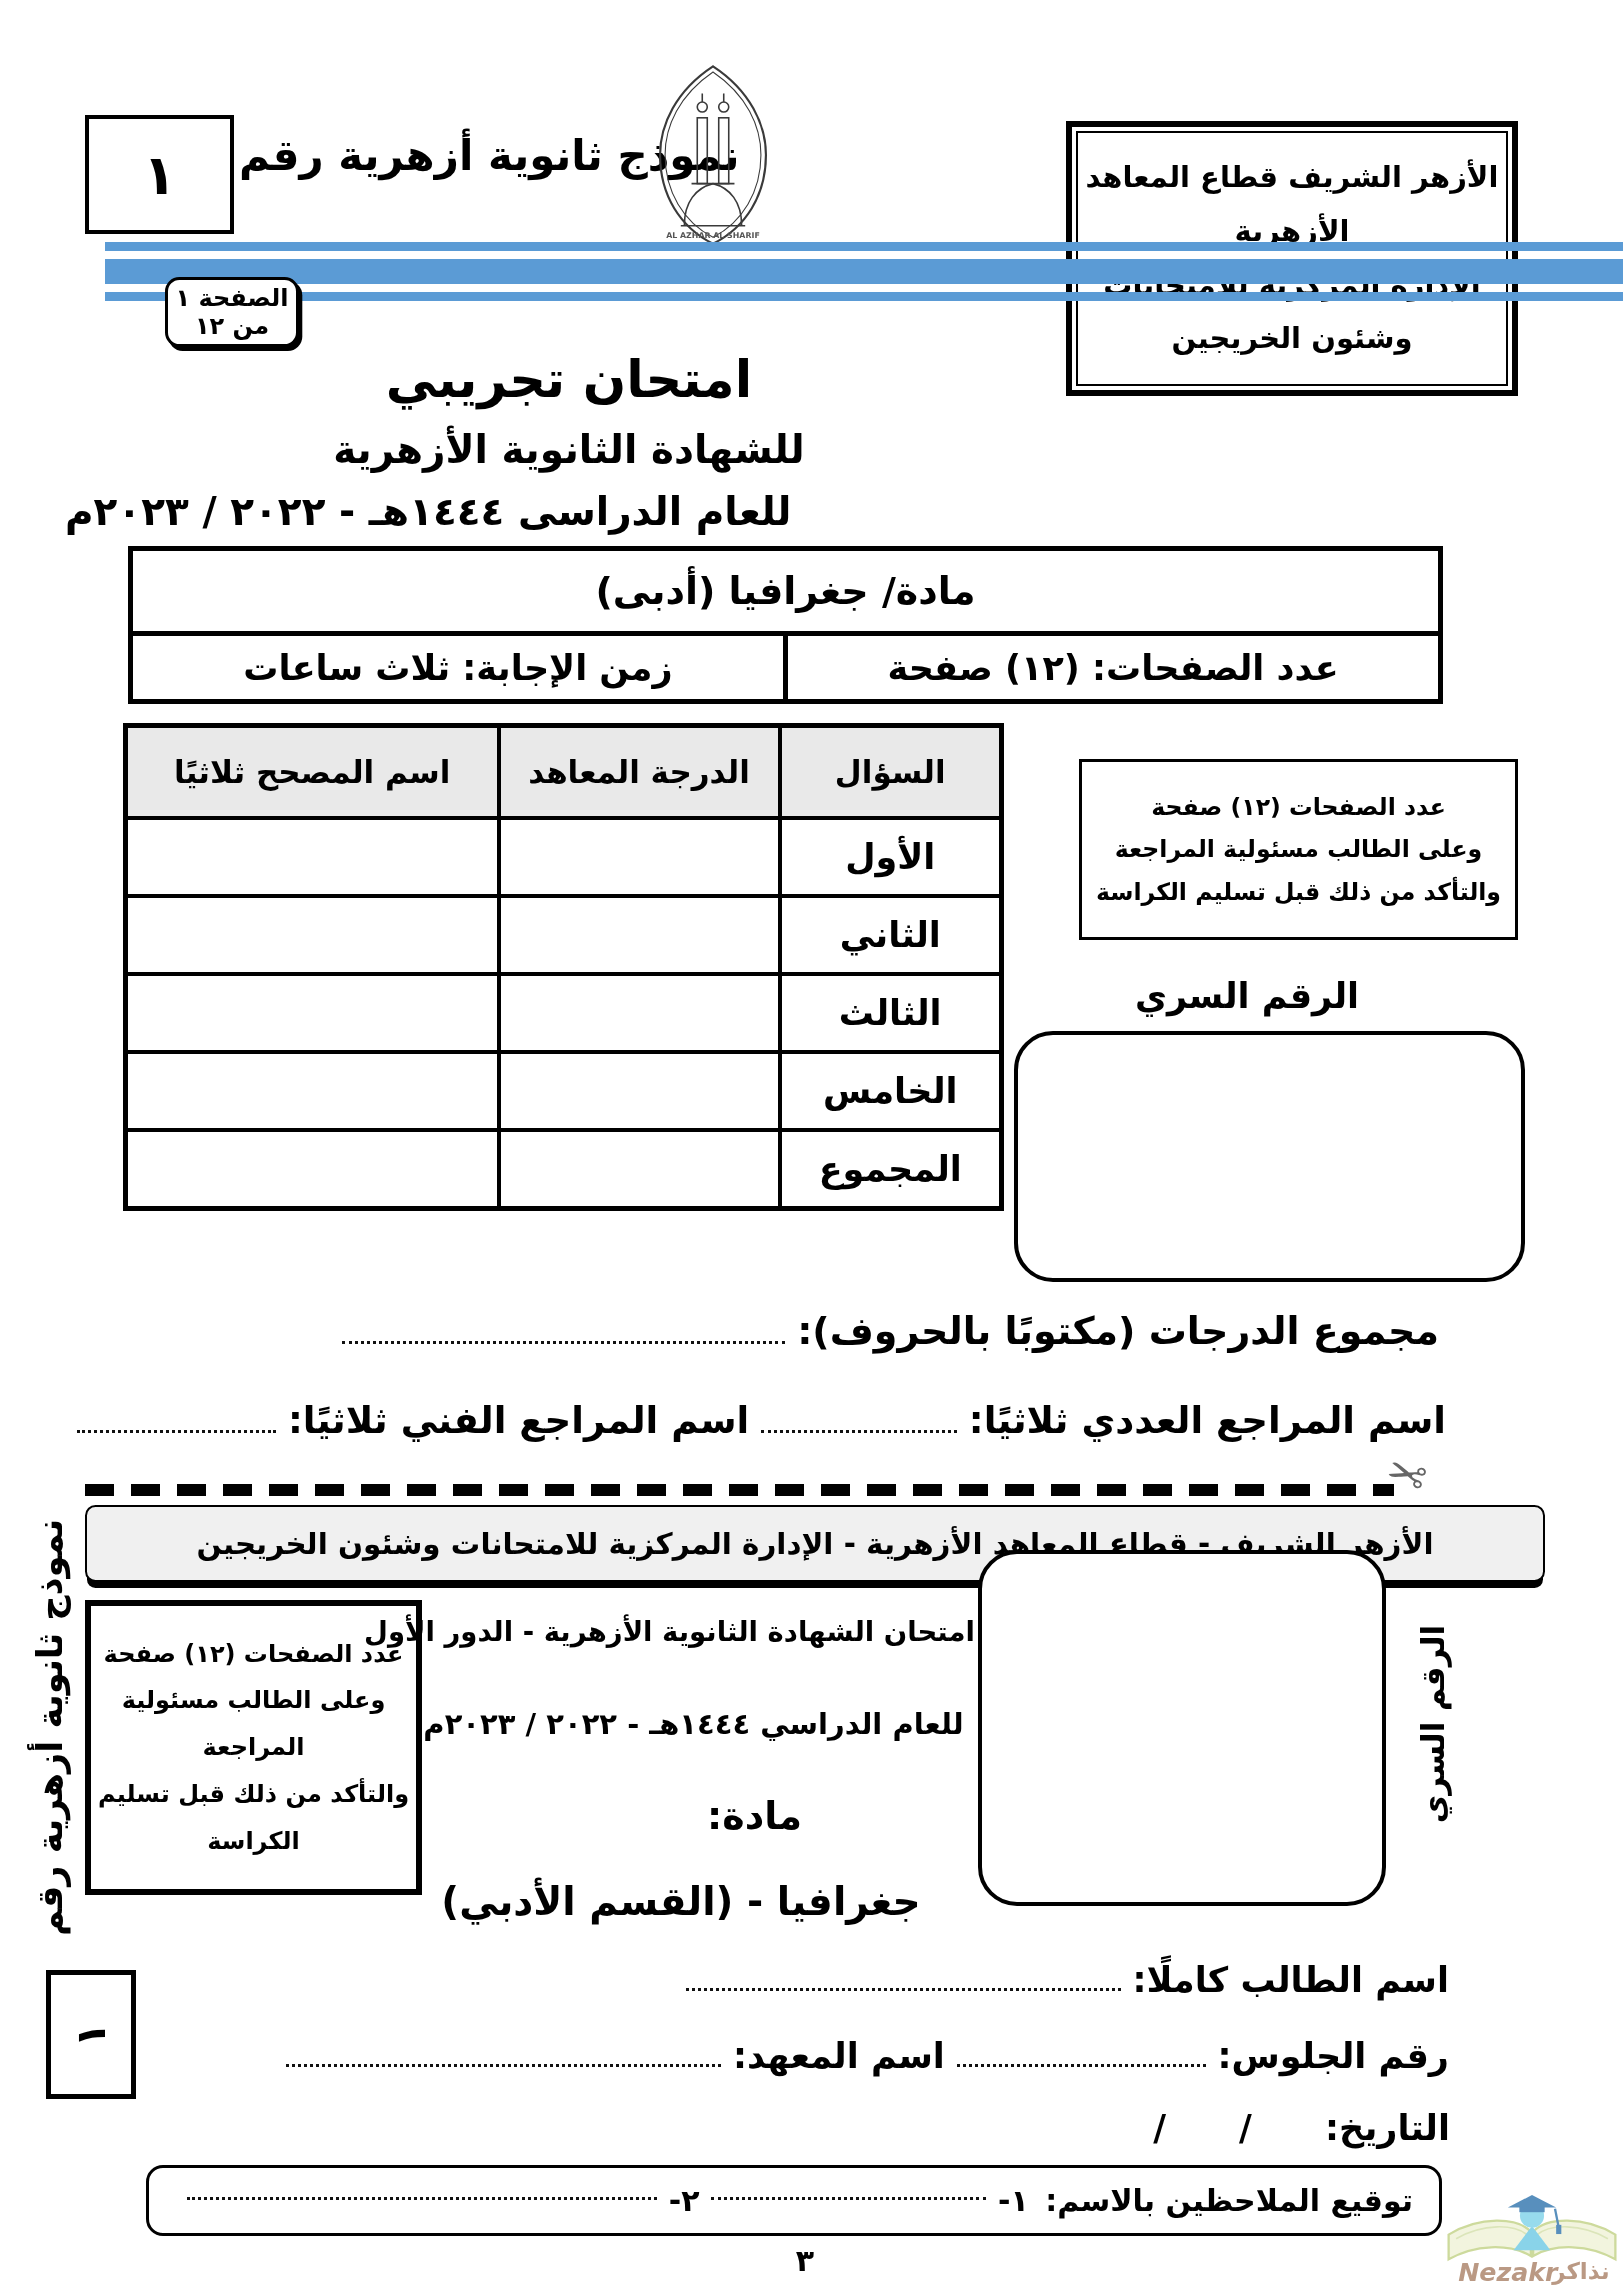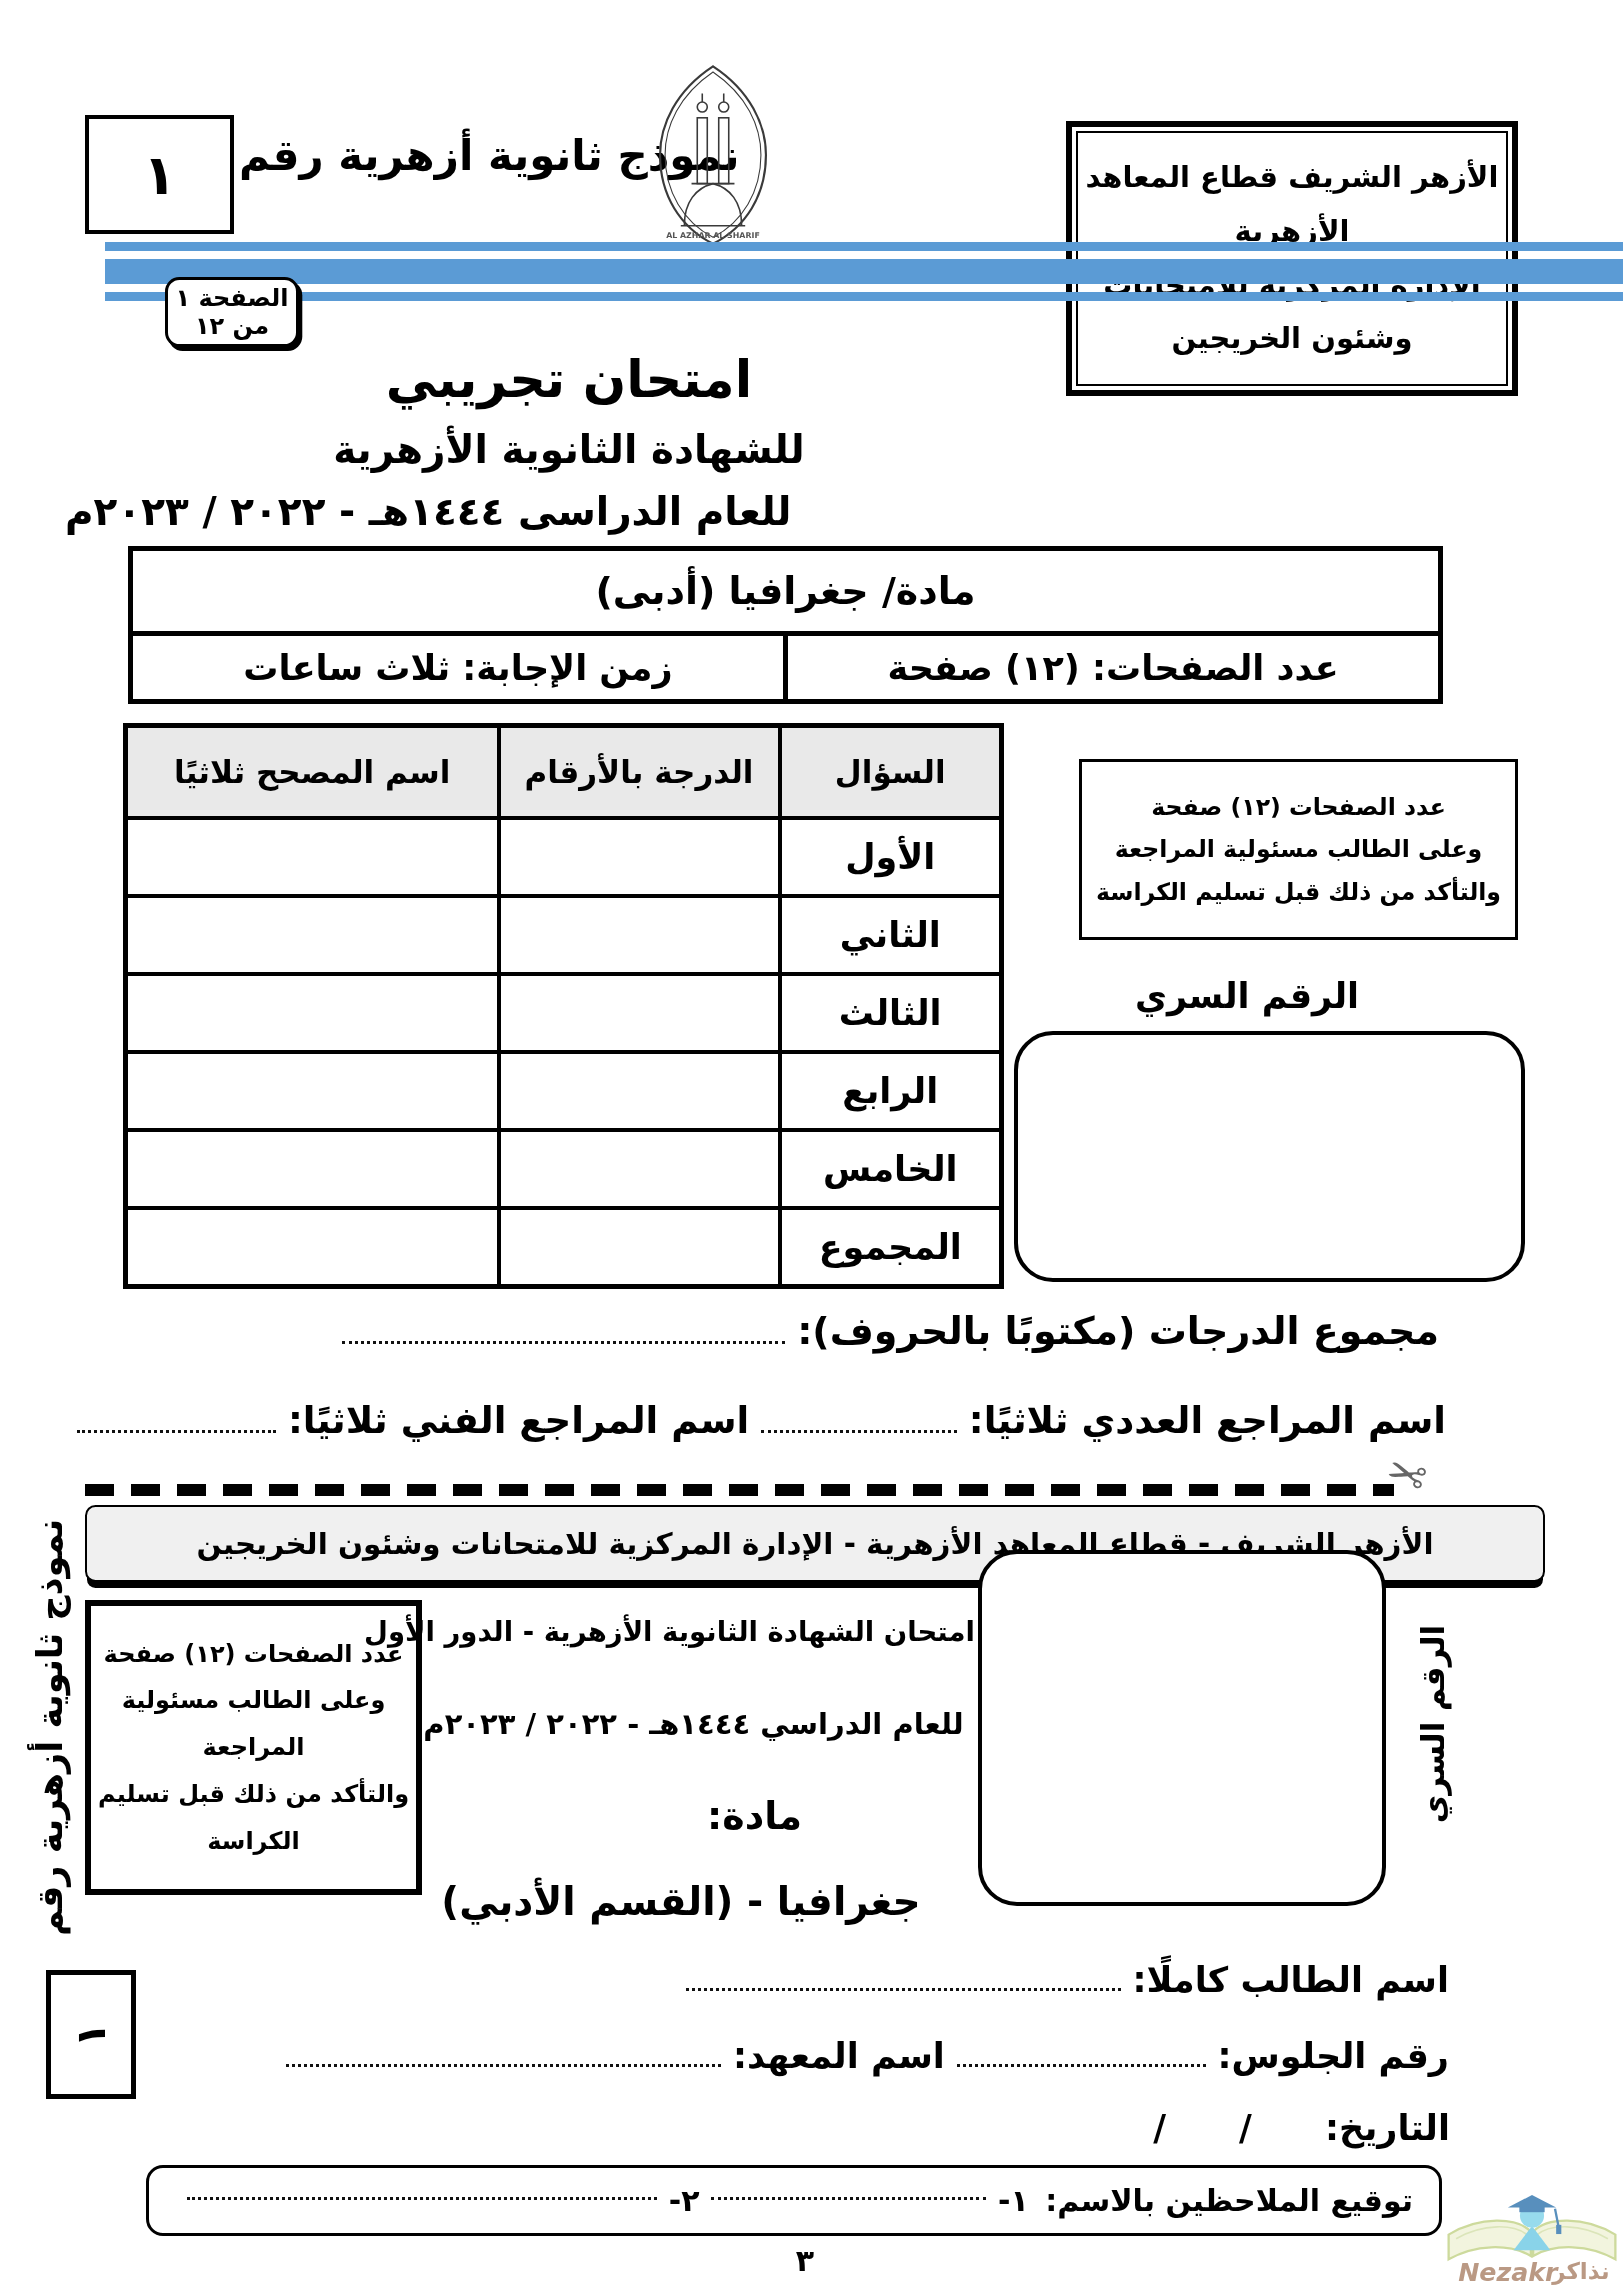--- a/index.html
+++ b/index.html
@@ -128,42 +128,37 @@
 
 <table class="grades" dir="rtl">
   <colgroup>
       <col class="col-q">
       <col class="col-d">
       <col class="col-o">
     </colgroup>
   <thead>
     <tr>
       <th>السؤال</th>
-      <th>الدرجة بالأرقام</th>
+      <th>الدرجة المعاهد</th>
       <th>اسم المصحح ثلاثيًا</th>
     </tr>
   </thead>
   <tbody>
       <tr>
         <td>الأول</td>
         <td></td>
         <td></td>
       </tr>
       <tr>
         <td>الثاني</td>
         <td></td>
         <td></td>
       </tr>
       <tr>
         <td>الثالث</td>
-        <td></td>
-        <td></td>
-      </tr>
-      <tr>
-        <td>الرابع</td>
         <td></td>
         <td></td>
       </tr>
       <tr>
         <td>الخامس</td>
         <td></td>
         <td></td>
       </tr>
       <tr>
         <td>المجموع</td>

